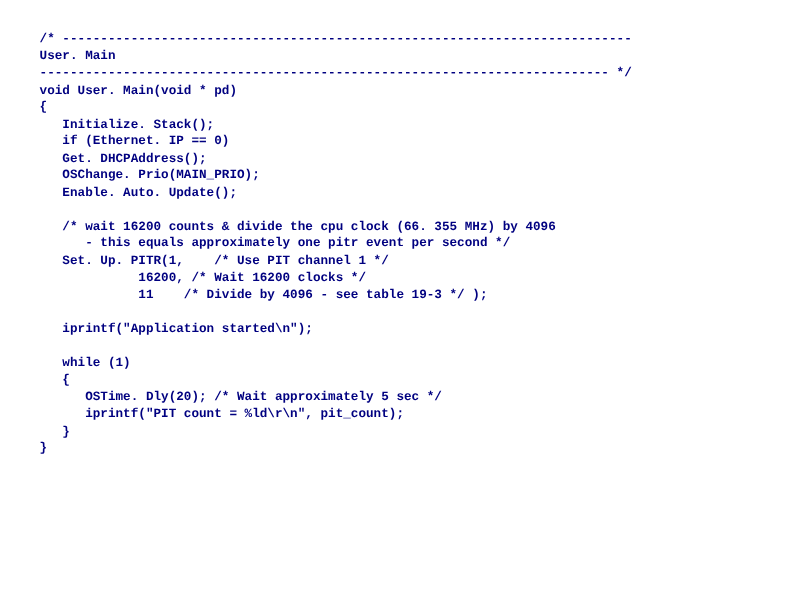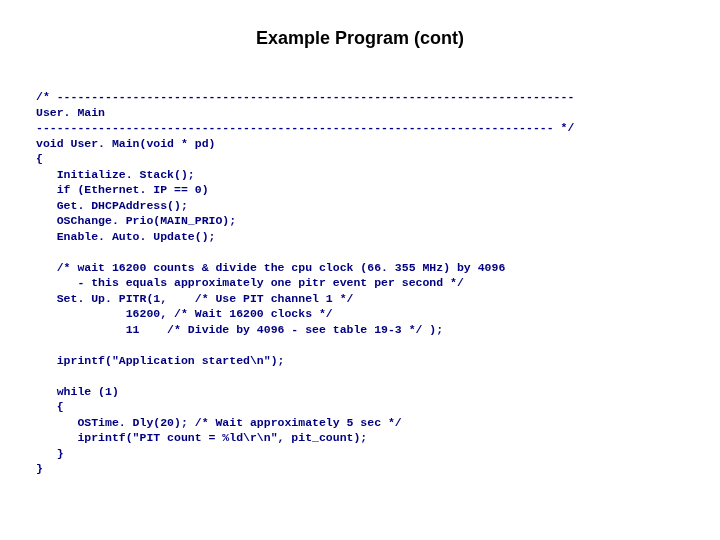--- a/index.html
+++ b/index.html
@@ -31,21 +31,20 @@
     font-weight: bold;
     color: #000080;
     white-space: pre;
     margin: 0;
   }
 </style>
 </head>
 <body>
 
 <div class="slide">
-  <div class="title">Example Program (cont)</div>
   <pre class="code">/* ---------------------------------------------------------------------------
 User. Main
 --------------------------------------------------------------------------- */
 void User. Main(void * pd)
 {
    Initialize. Stack();
    if (Ethernet. IP == 0)
    Get. DHCPAddress();
    OSChange. Prio(MAIN_PRIO);
    Enable. Auto. Update();

